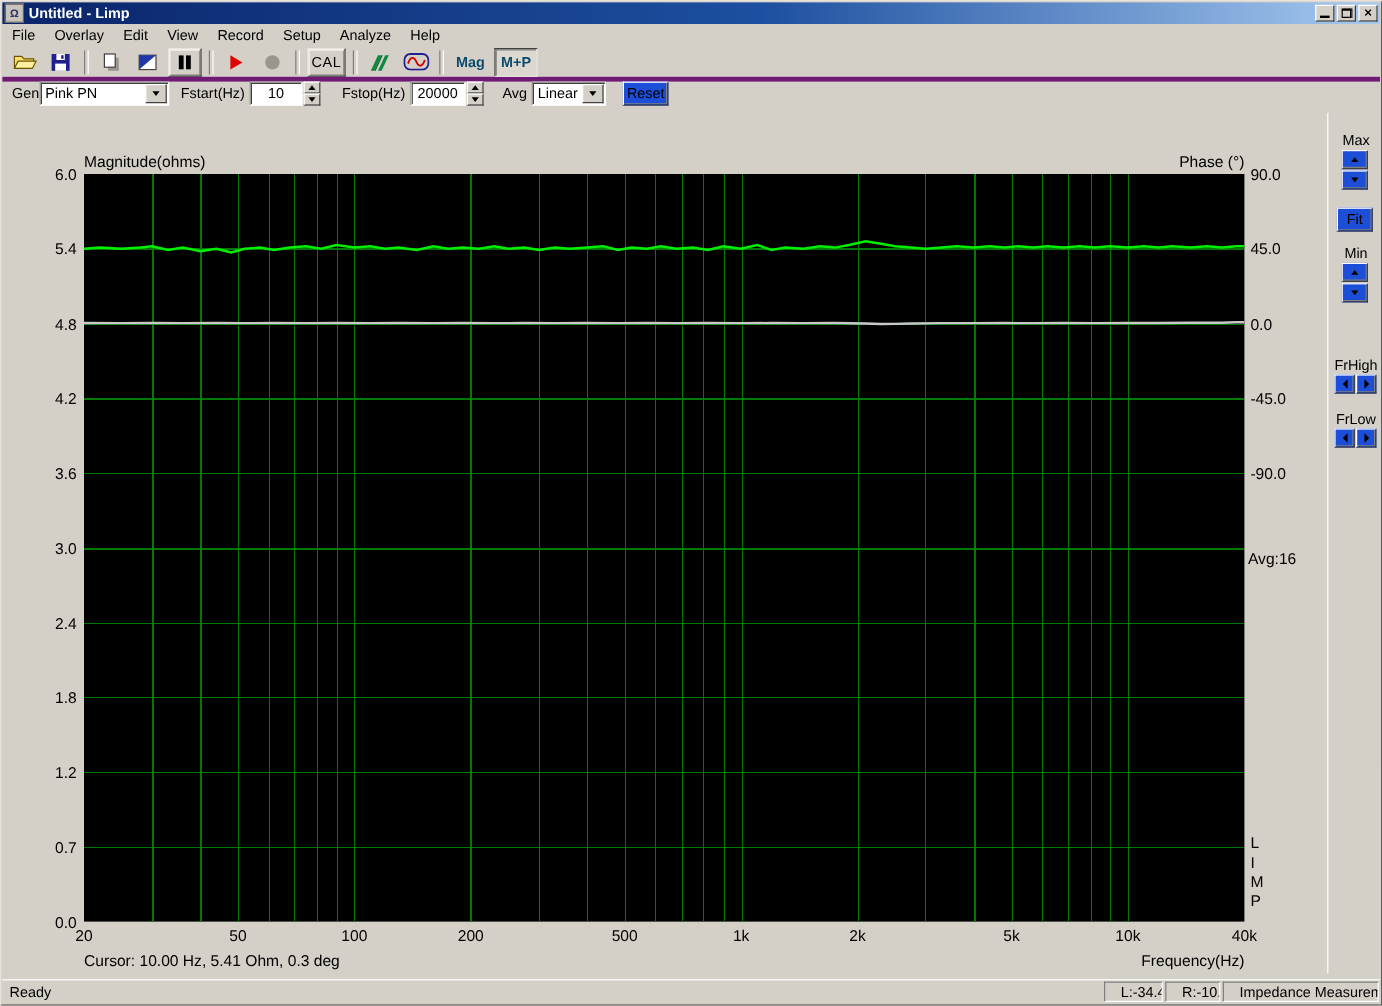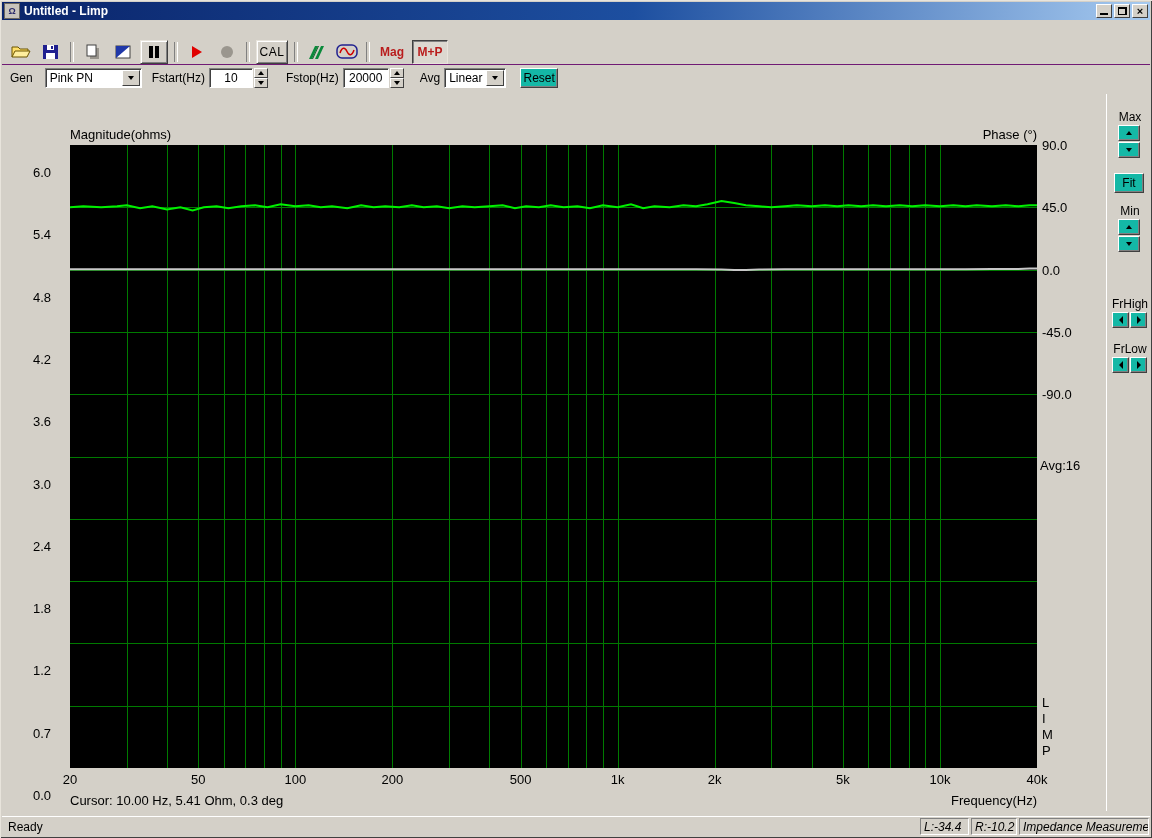--- a/index.html
+++ b/index.html
@@ -20,64 +20,64 @@
   .glyph-min{width:8px;height:2px;background:#000;margin-bottom:2px;}
   .glyph-restore{width:9px;height:8px;position:relative;margin:0 auto 2px;}
   .glyph-restore:before{content:"";position:absolute;right:0;top:0;width:6px;height:5px;border:1px solid #000;border-top-width:2px;}
   .glyph-restore:after{content:"";position:absolute;left:0;bottom:0;width:6px;height:5px;border:1px solid #000;border-top-width:2px;background:#d4d0c8;}
   .glyph-close{position:absolute;left:0;top:-1px;width:100%;text-align:center;font-size:11px;font-weight:bold;color:#000;line-height:14px;}
   
   .menubar{position:absolute;left:2px;top:20px;width:1148px;height:18px;display:flex;align-items:center;font-size:12px;}
   .menu-item{padding:2px 8px;}
   
   .toolbar{position:absolute;left:2px;width:1148px;display:flex;align-items:center;}
-  #toolbar-main{top:39px;height:25px;border-bottom:1px solid #701a75;}
+  #toolbar-main{top:39px;height:25px;border-bottom:4px solid #701a75;}
   #toolbar-gen{top:65px;height:25px;font-size:12px;}
   .tbtn{width:26px;height:22px;display:flex;align-items:center;justify-content:center;margin:0 2px;background:transparent;}
   .raised{border:1px solid;border-color:#e8e4dc #404040 #404040 #e8e4dc;box-shadow:inset 1px 1px 0 #fff,inset -1px -1px 0 #808080;background:#d4d0c8;}
   .pressed{border:1px solid;border-color:#404040 #e8e4dc #e8e4dc #404040;box-shadow:inset 1px 1px 0 #808080;background:#dcd8d0;}
   .sep{width:2px;height:20px;margin:0 4px;border-left:1px solid #808080;border-right:1px solid #fff;}
-  .teal-label{color:#b91c1c;font-weight:bold;font-size:12px;}
+  .teal-label{color:#0c4a6e;font-weight:bold;font-size:12px;}
   .cal-text{font-size:12px;letter-spacing:0.5px;}
   
   .field{background:#fff;border:1px solid;border-color:#808080 #fff #fff #808080;box-shadow:inset 1px 1px 0 #404040;
     height:20px;box-sizing:border-box;display:flex;align-items:center;font-size:12px;}
   .combo{padding-left:4px;position:relative;}
   .combo .drop{position:absolute;right:1px;top:1px;bottom:1px;width:16px;background:#d4d0c8;
     border:1px solid;border-color:#fff #404040 #404040 #fff;display:flex;align-items:center;justify-content:center;}
   .edit{justify-content:center;}
   .spin{display:flex;flex-direction:column;margin-left:1px;}
   .spin .sbtn{width:14px;height:10px;background:#d4d0c8;border:1px solid;border-color:#fff #404040 #404040 #fff;
     box-sizing:border-box;display:flex;align-items:center;justify-content:center;}
   .arr-up{width:0;height:0;border-left:3px solid transparent;border-right:3px solid transparent;border-bottom:4px solid #000;}
   .arr-down{width:0;height:0;border-left:3px solid transparent;border-right:3px solid transparent;border-top:4px solid #000;}
   .arr-left{width:0;height:0;border-top:4px solid transparent;border-bottom:4px solid transparent;border-right:4px solid #000;}
   .arr-right{width:0;height:0;border-top:4px solid transparent;border-bottom:4px solid transparent;border-left:4px solid #000;}
   .tb-label{margin:0 4px 0 10px;}
   
   .client{position:absolute;left:2px;top:90px;width:1148px;height:725px;background:#d4d0c8;font-size:13px;}
   .chart-label{position:absolute;top:37px;white-space:nowrap;}
   #plot-wrap{position:absolute;left:68px;top:55px;width:967px;height:623px;background:#000;}
-  .ytick{position:absolute;width:44px;text-align:center;white-space:nowrap;margin-top:27px;}
+  .ytick{position:absolute;width:44px;text-align:right;white-space:nowrap;}
   .ytick-r{position:absolute;left:1040px;text-align:left;white-space:nowrap;}
   .xtick{position:absolute;top:682px;width:60px;text-align:center;white-space:nowrap;}
   #avg-readout{position:absolute;left:1038px;top:368px;}
   .limp-letter{position:absolute;left:1040px;}
   #cursor-readout{position:absolute;left:68px;top:703px;}
   #freq-axis-label{position:absolute;left:895px;top:703px;width:140px;text-align:right;}
   #panel-divider{position:absolute;left:1104px;top:4px;width:1px;height:717px;background:#fff;}
   
   .side-label{position:absolute;left:1106px;width:44px;text-align:center;font-size:12px;}
-  .side-btn{position:absolute;background:#14b8a6;border:1px solid;border-color:#fff #404040 #404040 #fff;
+  .side-btn{position:absolute;background:#1d4ed8;border:1px solid;border-color:#fff #404040 #404040 #fff;
     box-shadow:inset -1px -1px 0 #808080;box-sizing:border-box;display:flex;align-items:center;justify-content:center;font-size:12px;}
   
   .statusbar{position:absolute;left:2px;top:816px;width:1148px;height:20px;border-top:1px solid #fff;font-size:12px;}
   #status-ready{position:absolute;left:6px;top:3px;}
   .status-panel{position:absolute;top:1px;height:17px;border:1px solid;border-color:#808080 #fff #fff #808080;
-    box-sizing:border-box;padding:1px 3px 0 3px;white-space:nowrap;overflow:hidden;font-style:italic;}
+    box-sizing:border-box;padding:1px 3px 0 13px;white-space:nowrap;overflow:hidden;}
 </style>
 </head>
 <body>
 
 <div class="window">
 
   <div class="titlebar">
     <div class="app-icon">Ω</div>
     <span>Untitled - Limp</span>
     <div class="caption-btns">
@@ -86,20 +86,30 @@
         </div>
       <div class="cap-btn">
           <div class="glyph-restore"></div>
         </div>
       <div class="cap-btn">
           <div class="glyph-close">×</div>
         </div>
     </div>
   </div>
 
+  <div class="menubar" id="menubar">
+      <span class="menu-item">File</span>
+      <span class="menu-item">Overlay</span>
+      <span class="menu-item">Edit</span>
+      <span class="menu-item">View</span>
+      <span class="menu-item">Record</span>
+      <span class="menu-item">Setup</span>
+      <span class="menu-item">Analyze</span>
+      <span class="menu-item">Help</span>
+    </div>
 
   <div class="toolbar" id="toolbar-main">
     <div style="width:4px"></div>
     <div class="tbtn">
       <svg width="20" height="16">
         <path d="M1 13 L1 3 L7 3 L9 5 L17 5 L17 7" fill="#ffdf6b" stroke="#6b5400" stroke-width="1"></path>
         <path d="M1 13 L4 7 L19 7 L16 13 Z" fill="#ffef9e" stroke="#6b5400" stroke-width="1"></path>
       </svg>
     </div>
     <div class="tbtn">
@@ -162,21 +172,21 @@
     <div class="tbtn" style="width:32px">
       <span class="teal-label">Mag</span>
     </div>
     <div class="tbtn pressed" style="width:34px">
       <span class="teal-label">M+P</span>
     </div>
   </div>
 
   <div class="toolbar" id="toolbar-gen">
     <span style="margin-left:8px">Gen</span>
-    <div class="field combo" style="width:97px;margin-left:12px">
+    <div class="field combo" style="width:108px;margin-left:0">
       <span>Pink PN</span>
       <div class="drop">
           <div class="arr-down"></div>
         </div>
     </div>
     <span class="tb-label">Fstart(Hz)</span>
     <div class="field edit" style="width:44px">
       <span>10</span>
     </div>
     <div class="spin">

